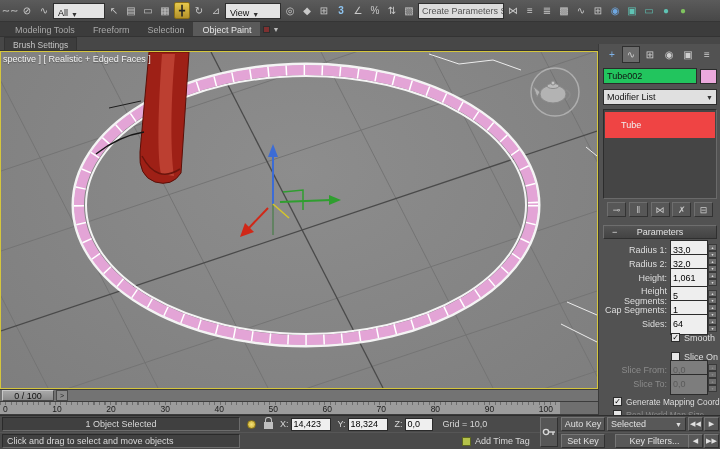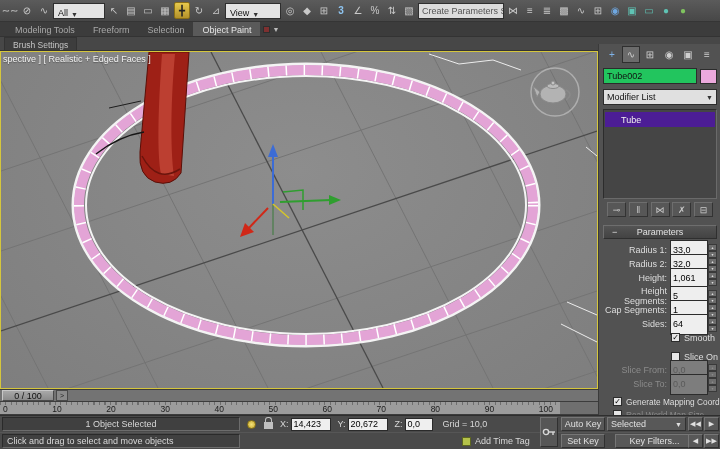--- a/index.html
+++ b/index.html
@@ -52,22 +52,22 @@
   .cp-tab.create-c { color:#7fb3e8; }
   .name-row { display:flex; gap:3px; align-items:center; height:18px; margin-bottom:4px; }
   .name-field { flex:1; height:16px; background:#22c55e; color:#111; border:1px solid #2c2c2c;
     display:flex; align-items:center; padding:0 3px; }
   .swatch { width:17px; height:15px; border:1px solid #2c2c2c; }
   .modlist { height:16px; background:#e0e0e0; color:#111; border:1px solid #2c2c2c;
     display:flex; align-items:center; justify-content:space-between; padding:6px 3px; margin-bottom:4px; }
   .modlist .arr { font-size:7px; color:#333; }
   .stack { height:90px; background:#454545; border:1px solid; border-color:#2c2c2c #6a6a6a #6a6a6a #2c2c2c;
     margin-bottom:3px; padding-top:2px; }
-  .stack-item { height:15px; display:flex; align-items:center; padding-left:16px; color:#f0f0f0;
-    background:#4c1d95; margin:0 1px; }
+  .stack-item { height:26px; display:flex; align-items:center; padding-left:16px; color:#f0f0f0;
+    background:#ef4444; margin:0 1px; }
   .stack-tools { display:flex; justify-content:space-between; padding:0 4px; height:17px; margin-bottom:6px; }
   .st-icon { width:19px; height:15px; display:flex; align-items:center; justify-content:center;
     color:#c9c9c9; font-size:9px; background:#575757; border:1px solid; border-color:#6e6e6e #333 #333 #6e6e6e; }
   .rollout { height:14px; background:linear-gradient(#545454,#434343); border:1px solid;
     border-color:#6e6e6e #2f2f2f #2f2f2f #6e6e6e; display:flex; align-items:center; justify-content:center;
     color:#e2e2e2; margin-bottom:4px; }
   .rollout .minus { position:absolute; left:8px; }
   .prow { display:flex; align-items:center; height:14px; }
   .plabel { flex:1; text-align:right; padding-right:3px; color:#dedede; }
   .pfield { width:38px; height:21px; background:#eeeeee; color:#000; border:1px solid #2c2c2c;
@@ -428,21 +428,21 @@
       <span>1 Object Selected</span>
     </div>
     <div class="bulb"></div>
     <div class="lock"></div>
     <span class="coord-label">X:</span>
     <div class="coord-field">
         <span>14,423</span>
       </div>
     <span class="coord-label">Y:</span>
     <div class="coord-field">
-        <span>20,672</span>
+        <span>18,324</span>
       </div>
     <span class="coord-label">Z:</span>
     <div class="coord-field z">
         <span>0,0</span>
       </div>
     <span class="grid-label">Grid = 10,0</span>
   </div>
 
   <div class="statusrow r2">
     <div class="inset-box prompt-box">

